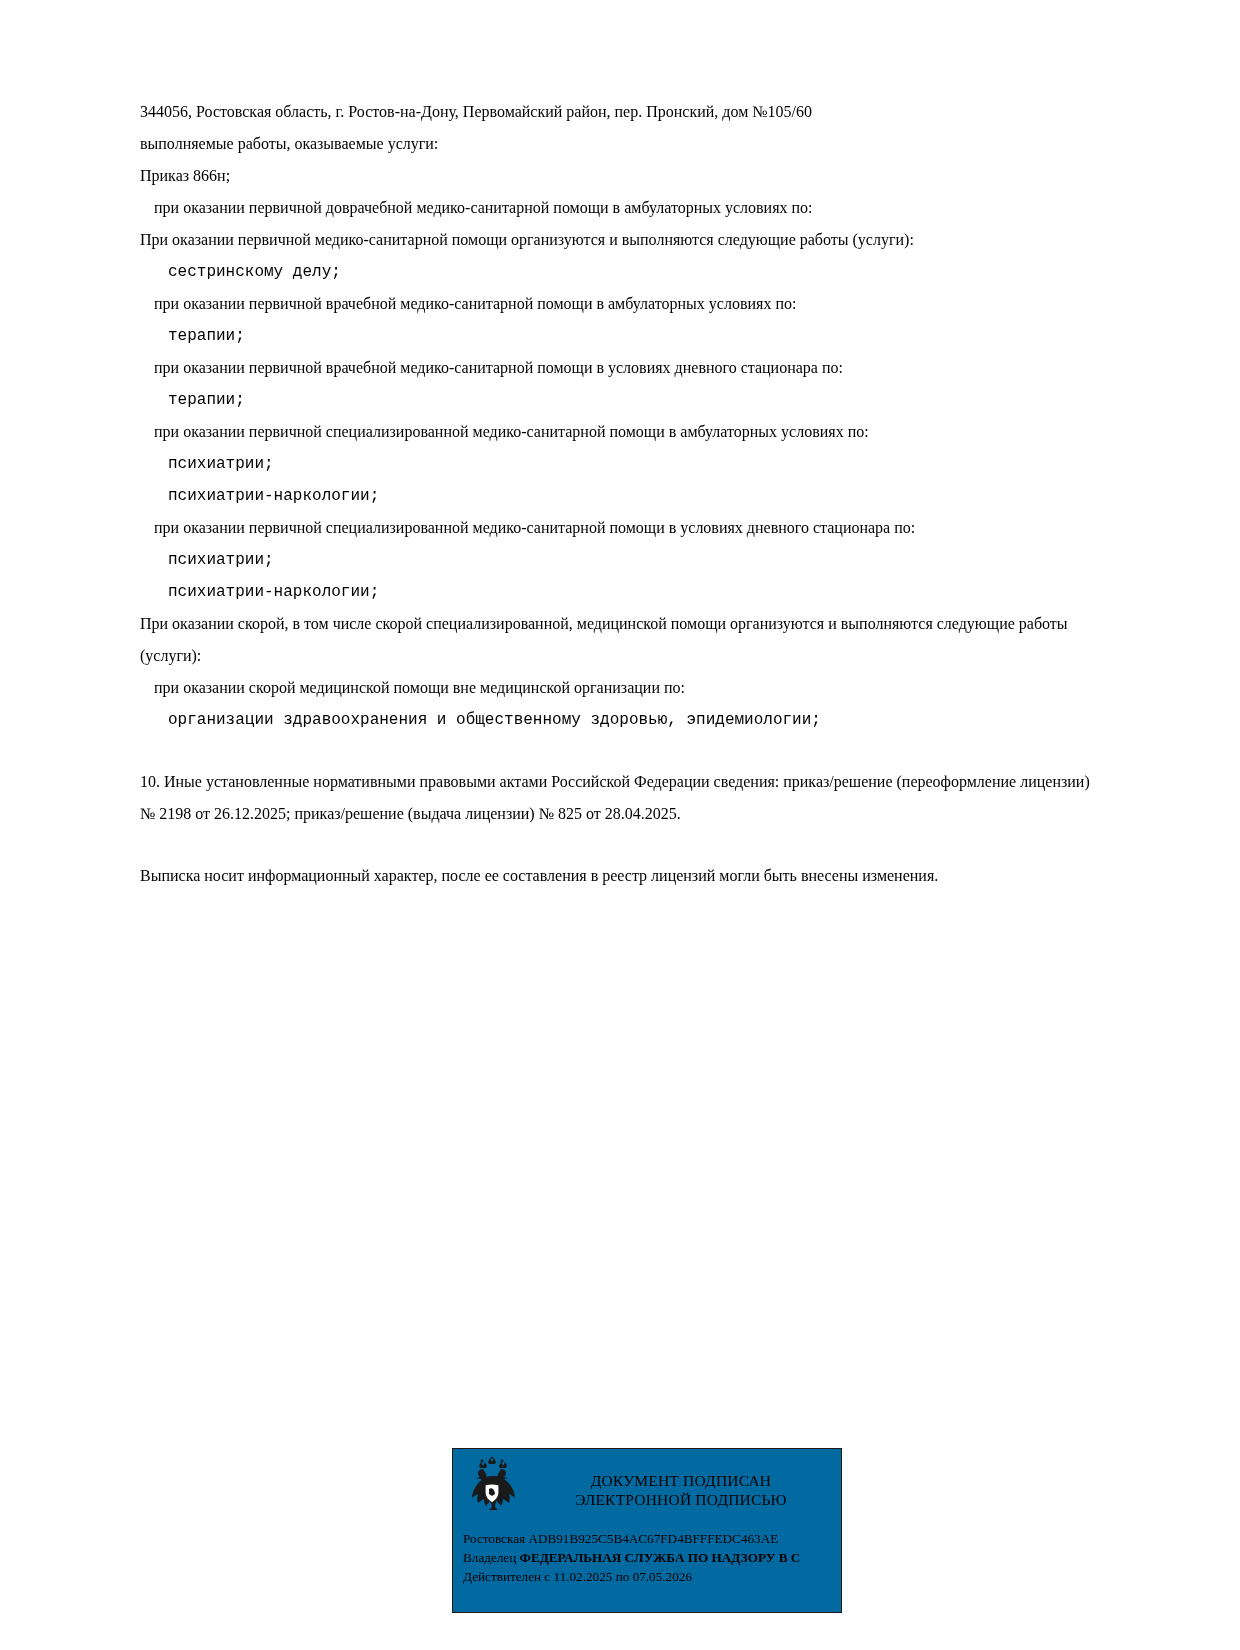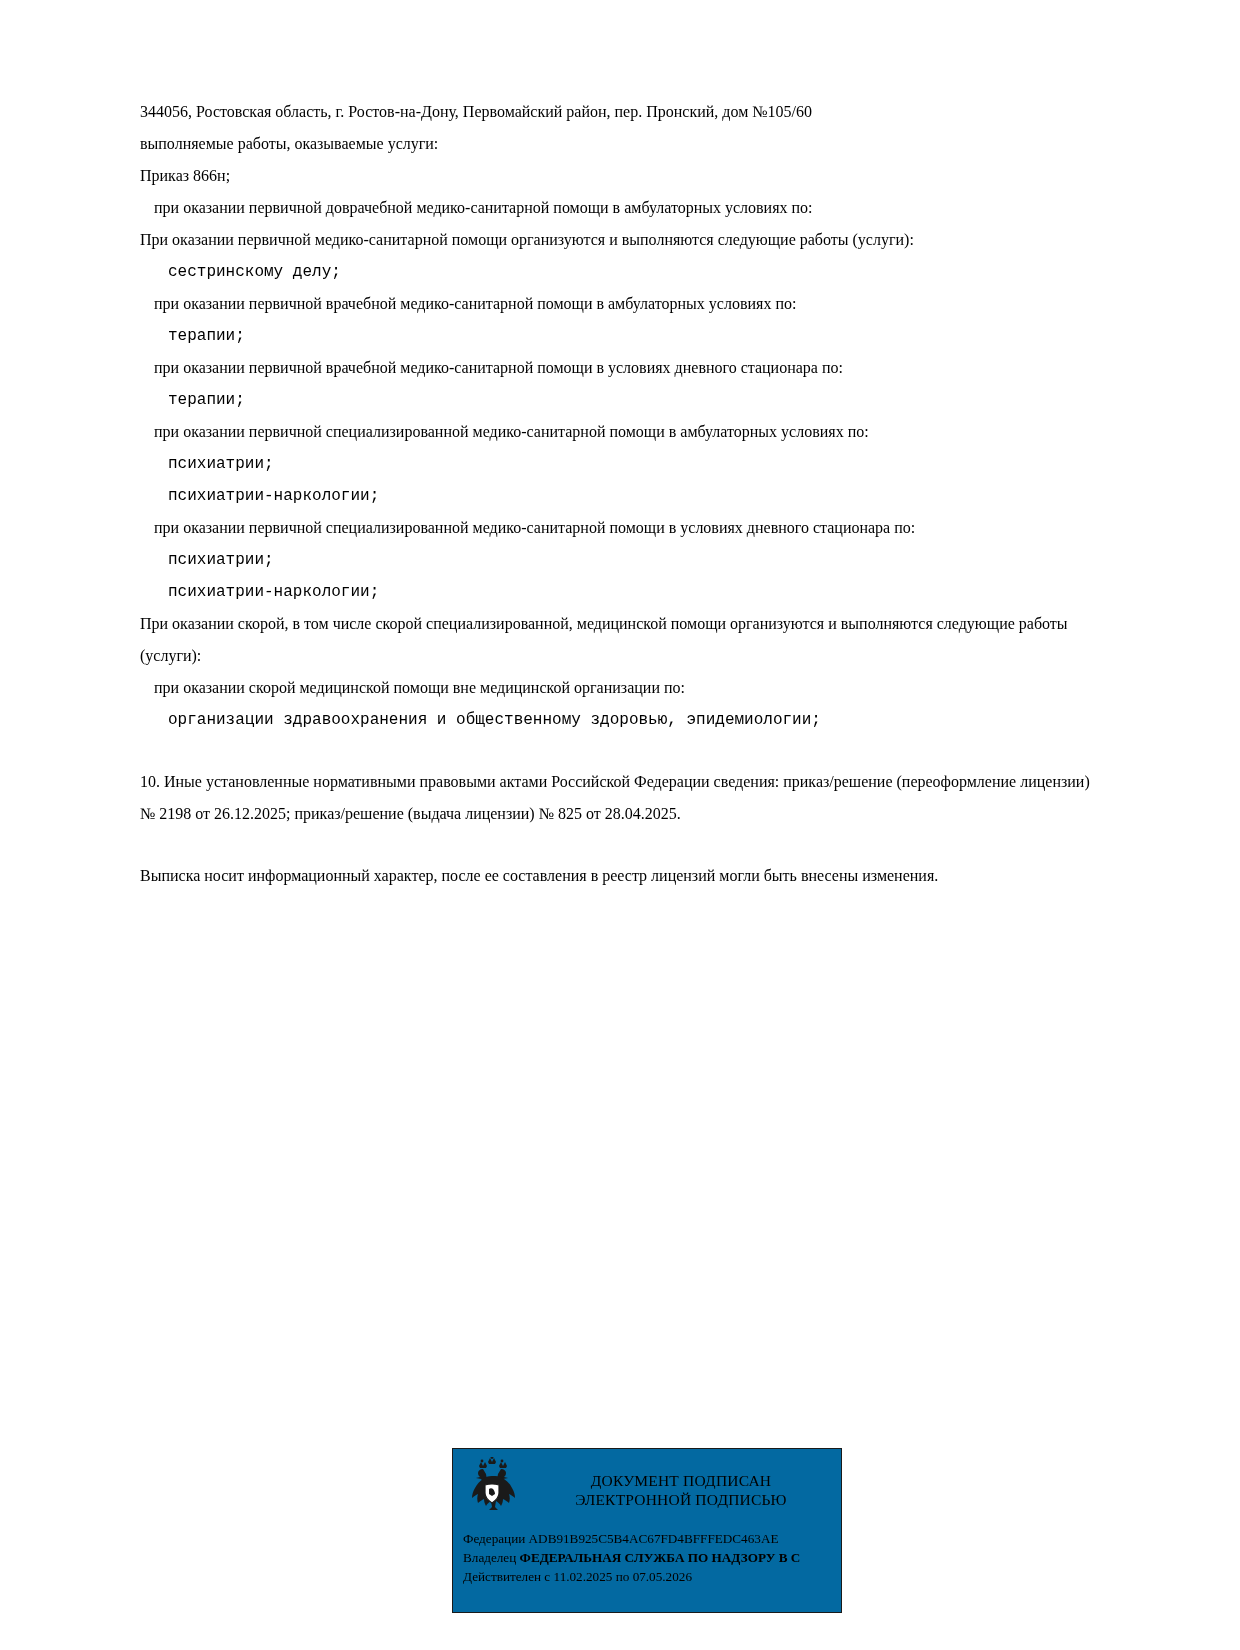--- a/index.html
+++ b/index.html
@@ -138,21 +138,21 @@
           </g>
         </svg>
       </div>
       <div class="stamp-title">
         <div>ДОКУМЕНТ ПОДПИСАН</div>
         <div>ЭЛЕКТРОННОЙ ПОДПИСЬЮ</div>
       </div>
     </div>
     <div class="stamp-lines">
       <div class="stamp-line">
-        <span class="stamp-label">Федерации</span>
+        <span class="stamp-label">Ростовская</span>
         <span>ADB91B925C5B4AC67FD4BFFFEDC463AE</span>
       </div>
       <div class="stamp-line">
         <span class="stamp-label">Владелец</span>
         <b>ФЕДЕРАЛЬНАЯ СЛУЖБА ПО НАДЗОРУ В С</b>
       </div>
       <div class="stamp-line">
         <span class="stamp-label">Действителен с</span>
         <span>11.02.2025 по 07.05.2026</span>
       </div>

